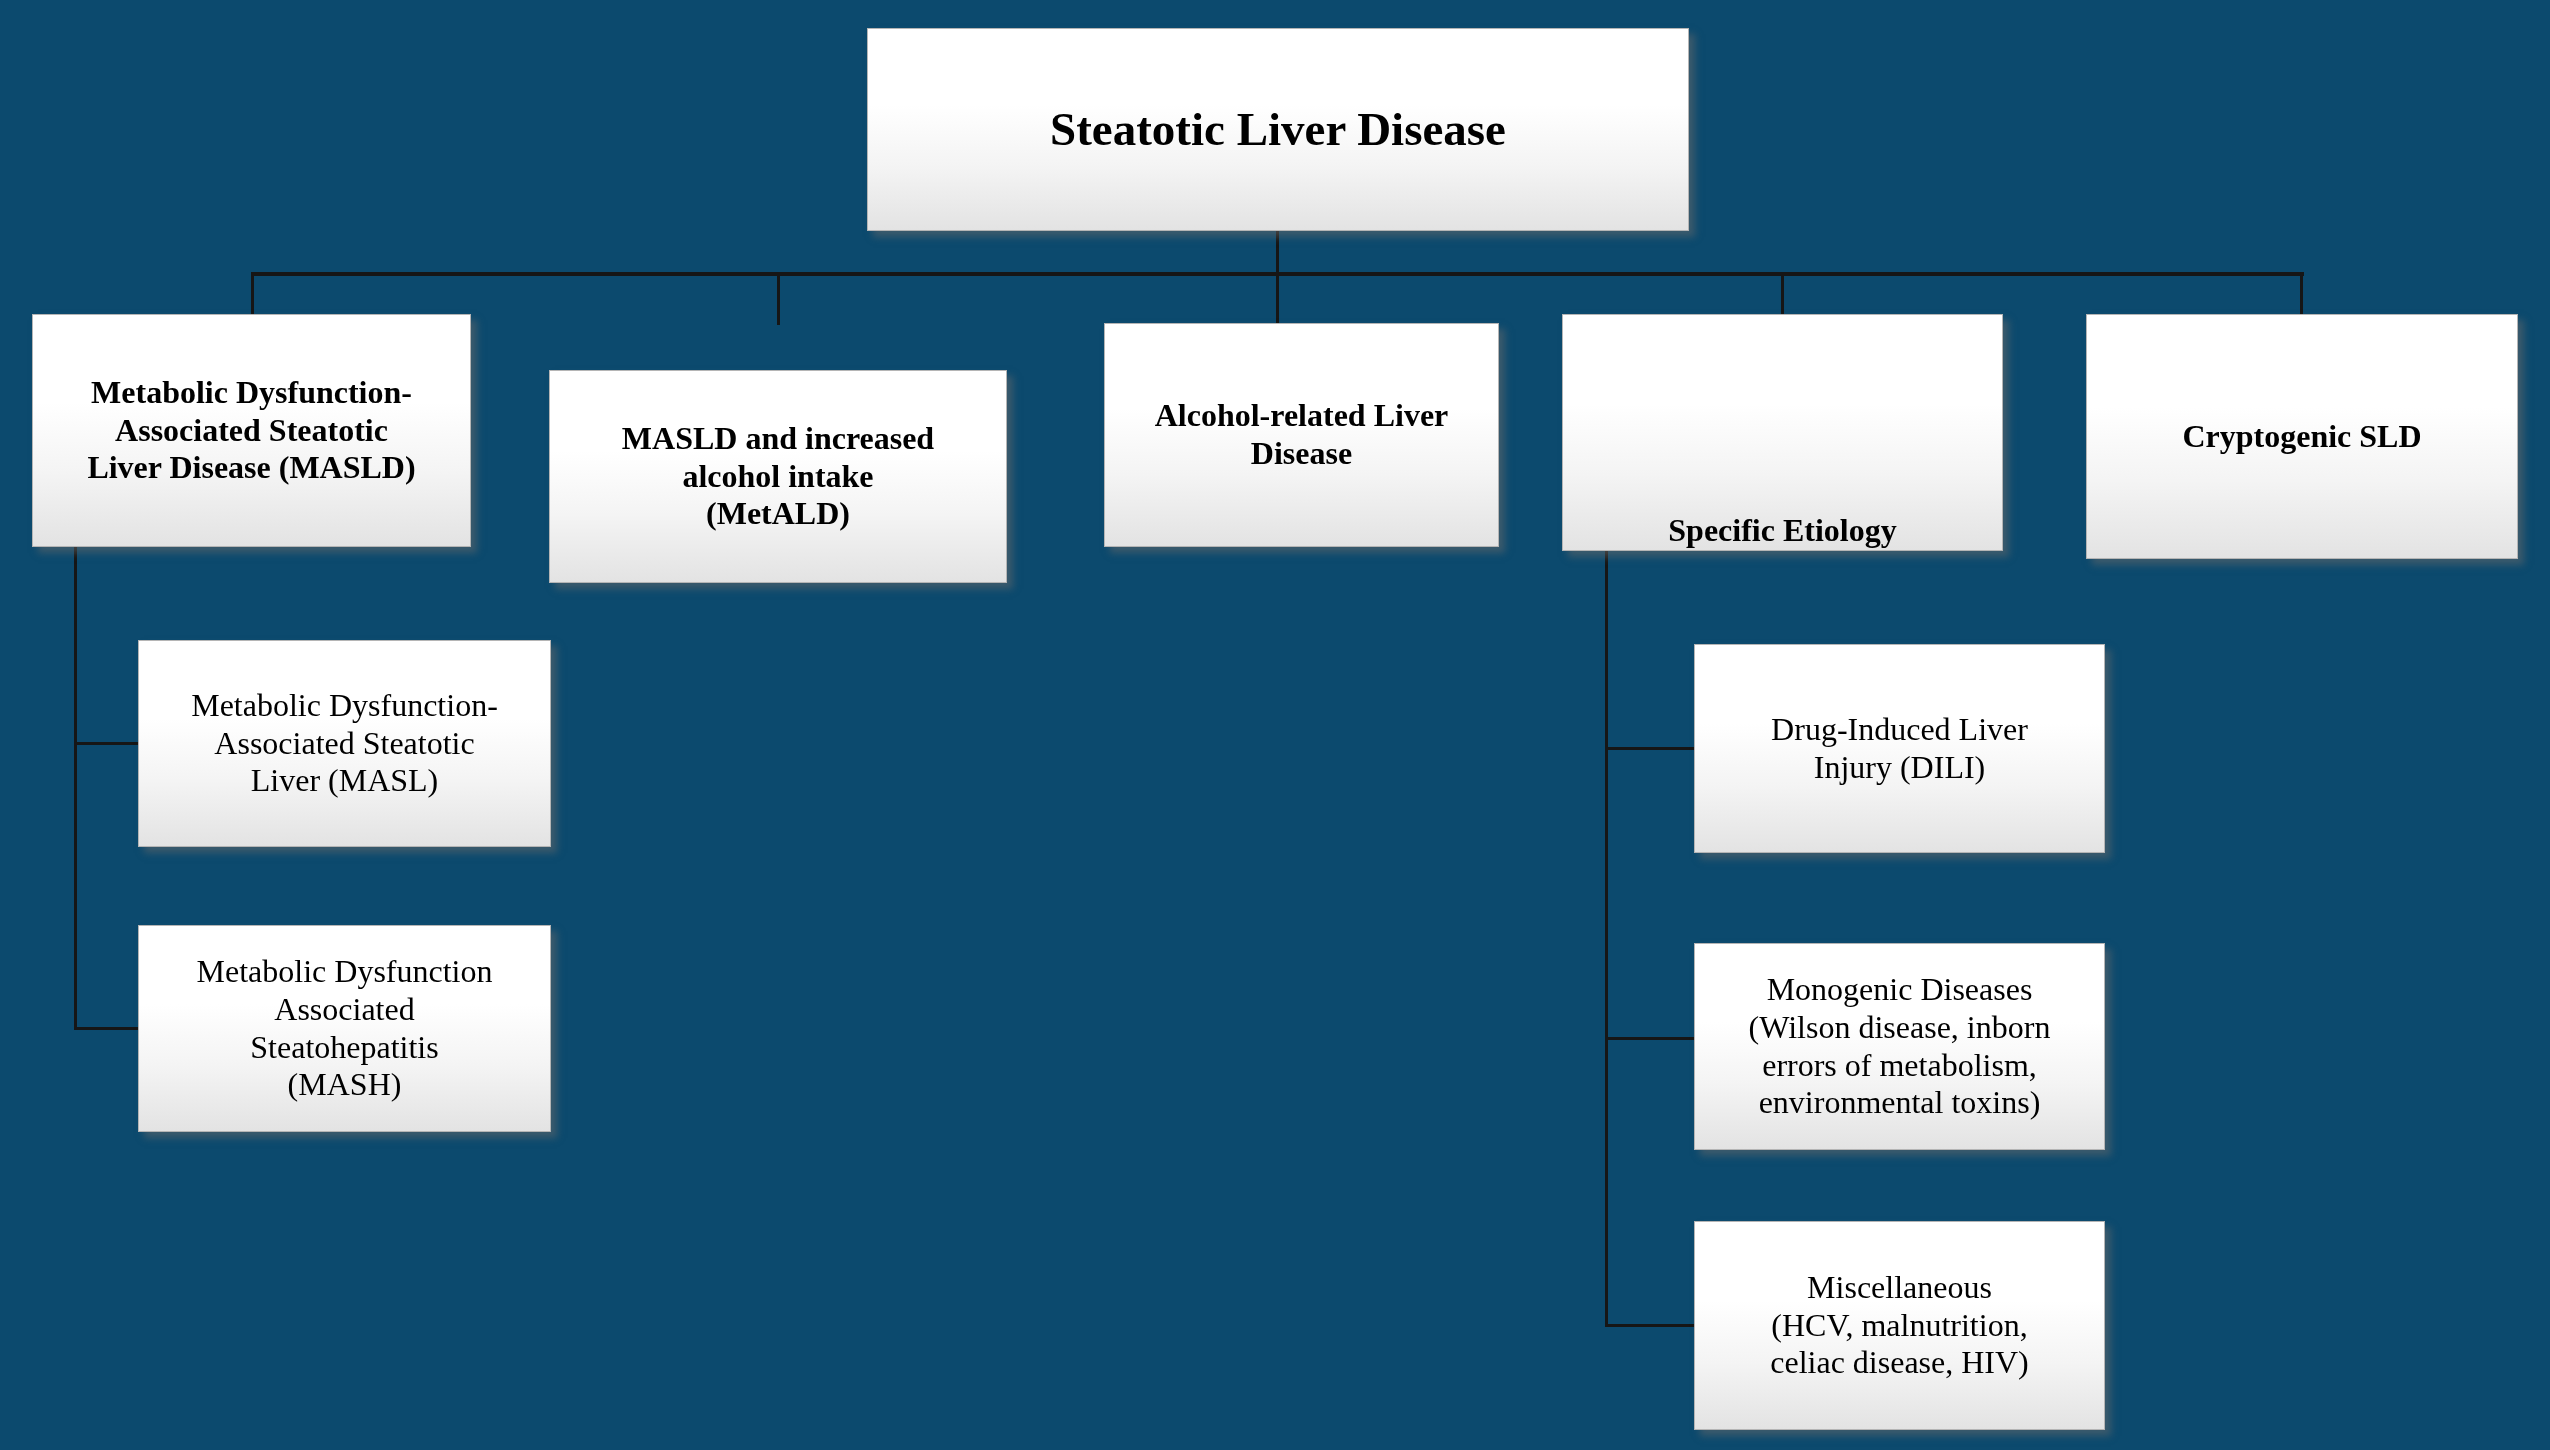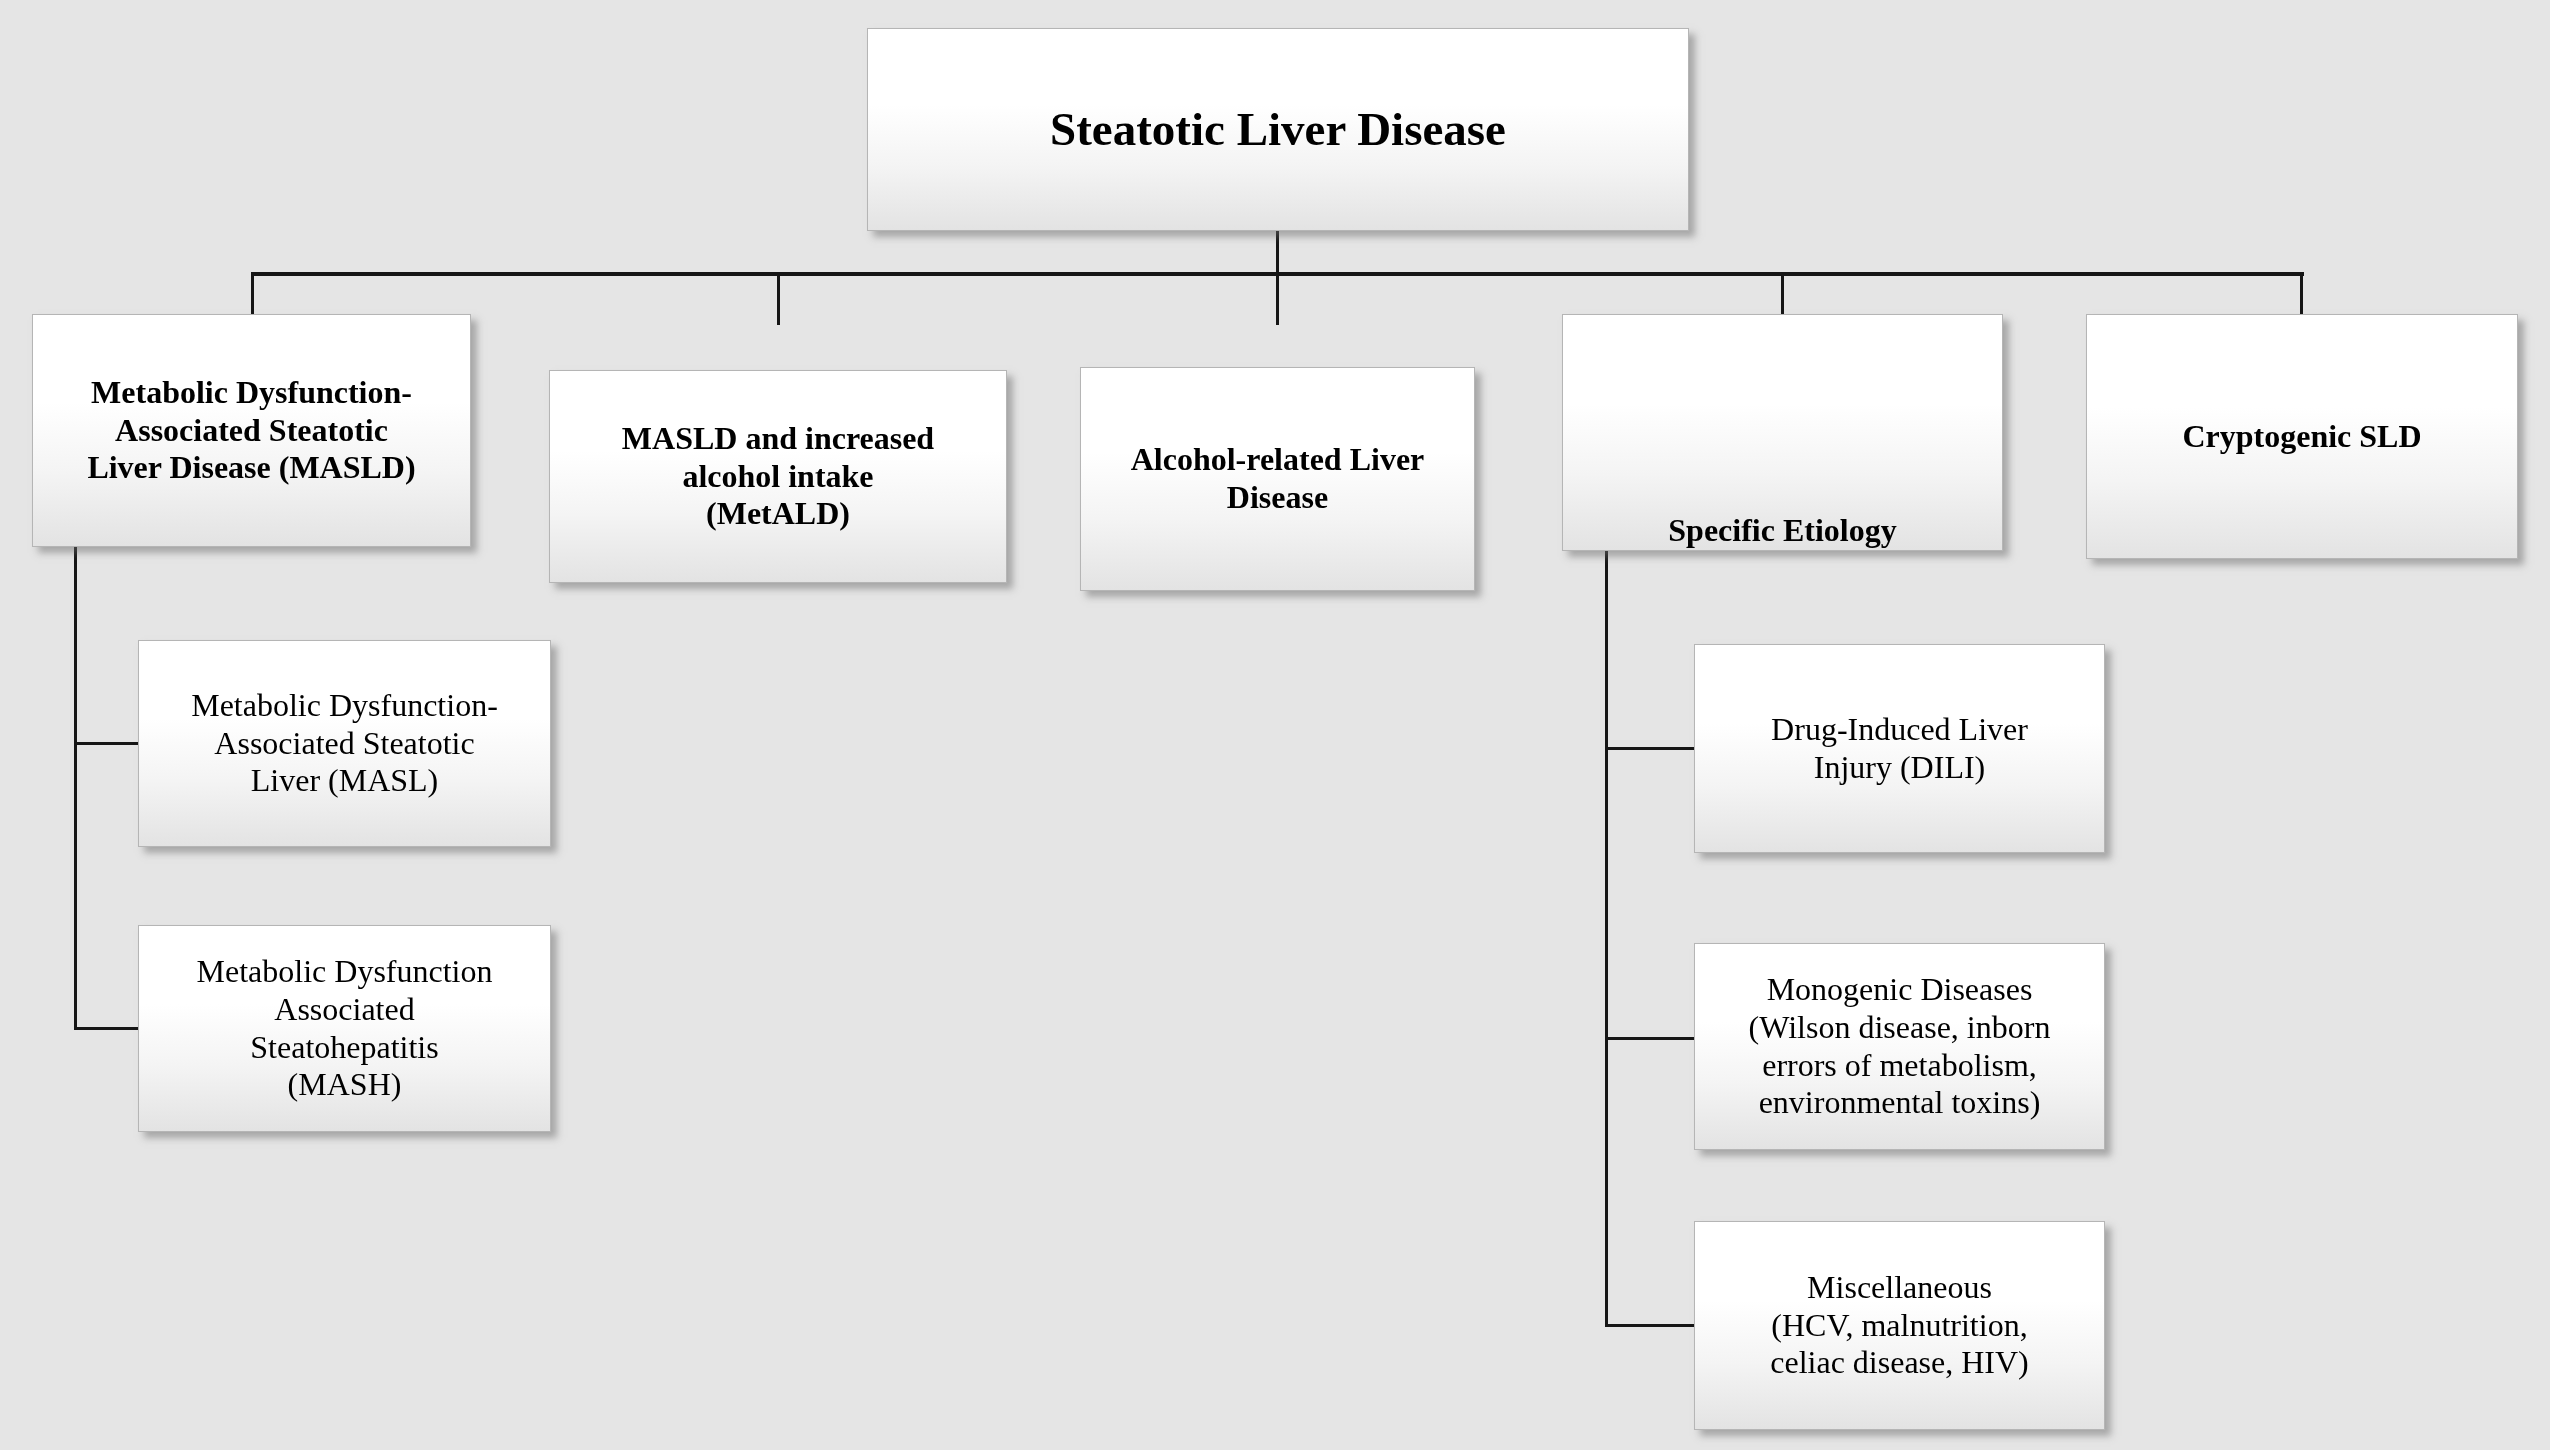--- a/index.html
+++ b/index.html
@@ -4,21 +4,21 @@
 <style>
   html, body {
     margin: 0;
     padding: 0;
     background: #ffffff;
   }
   #canvas {
     position: relative;
     width: 2550px;
     height: 1450px;
-    background: #e5e5e5;
+    background: #0c4a6e;
     font-family: "Liberation Serif", "DejaVu Serif", serif;
     overflow: hidden;
   }
   .box {
     position: absolute;
     box-sizing: border-box;
     border: 1.6px solid #b5b5b5;
     background: linear-gradient(to bottom, #ffffff 0%, #ffffff 38%, #f4f4f4 68%, #e3e3e3 100%);
     box-shadow: 5.5px 6.3px 7.1px rgba(105,105,105,0.50);
     display: flex;
@@ -40,21 +40,21 @@
 
   .line {
     position: absolute;
     background: #161616;
   }
 
   
   #box-root        { left: 867px; top:   28px; width: 822px; height: 203px; }
   #box-masld       { left:   32px; top:  314px; width:  439px; height: 233px; }
   #box-metald      { left:  549px; top:  323px; width:  458px; height: 213px; margin-top: 47px; }
-  #box-ald         { left: 1080px; top:  323px; width:  395px; height: 224px; margin-top: 44px; }
+  #box-ald         { left: 1104px; top:  323px; width:  395px; height: 224px; }
   #box-specific    { left: 1562px; top:  314px; width:  441px; height: 237px; align-items: flex-end; }
   #box-cryptogenic { left: 2086px; top:  314px; width:  432px; height: 245px; }
   #box-masl        { left:  138px; top:  640px; width:  413px; height: 207px; }
   #box-mash        { left:  138px; top: 925px; width:  413px; height: 207px; }
   #box-dili        { left: 1694px; top:  644px; width:  411px; height: 209px; }
   #box-monogenic   { left: 1694px; top: 943px; width:  411px; height: 207px; }
   #box-misc        { left: 1694px; top: 1221px; width:  411px; height: 209px; }
 
   
   #conn-root-v     { left: 1276px; top:  231px; width:    3.2px; height:  43px; }

